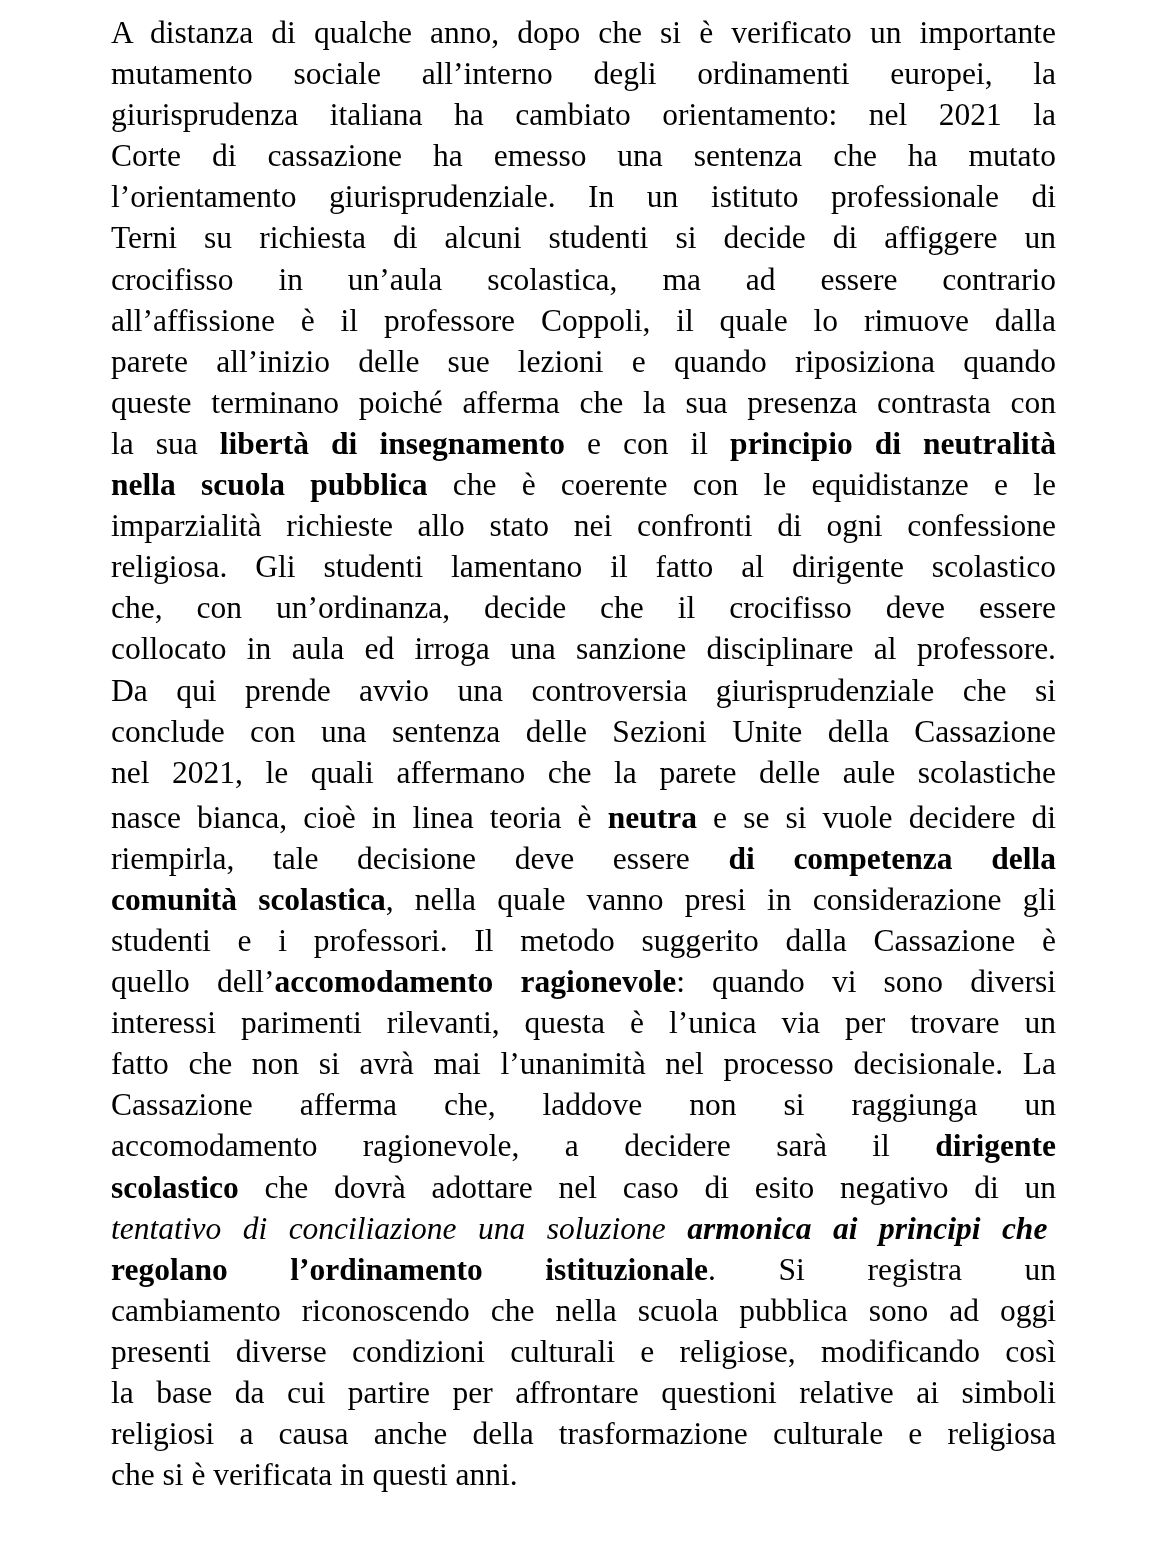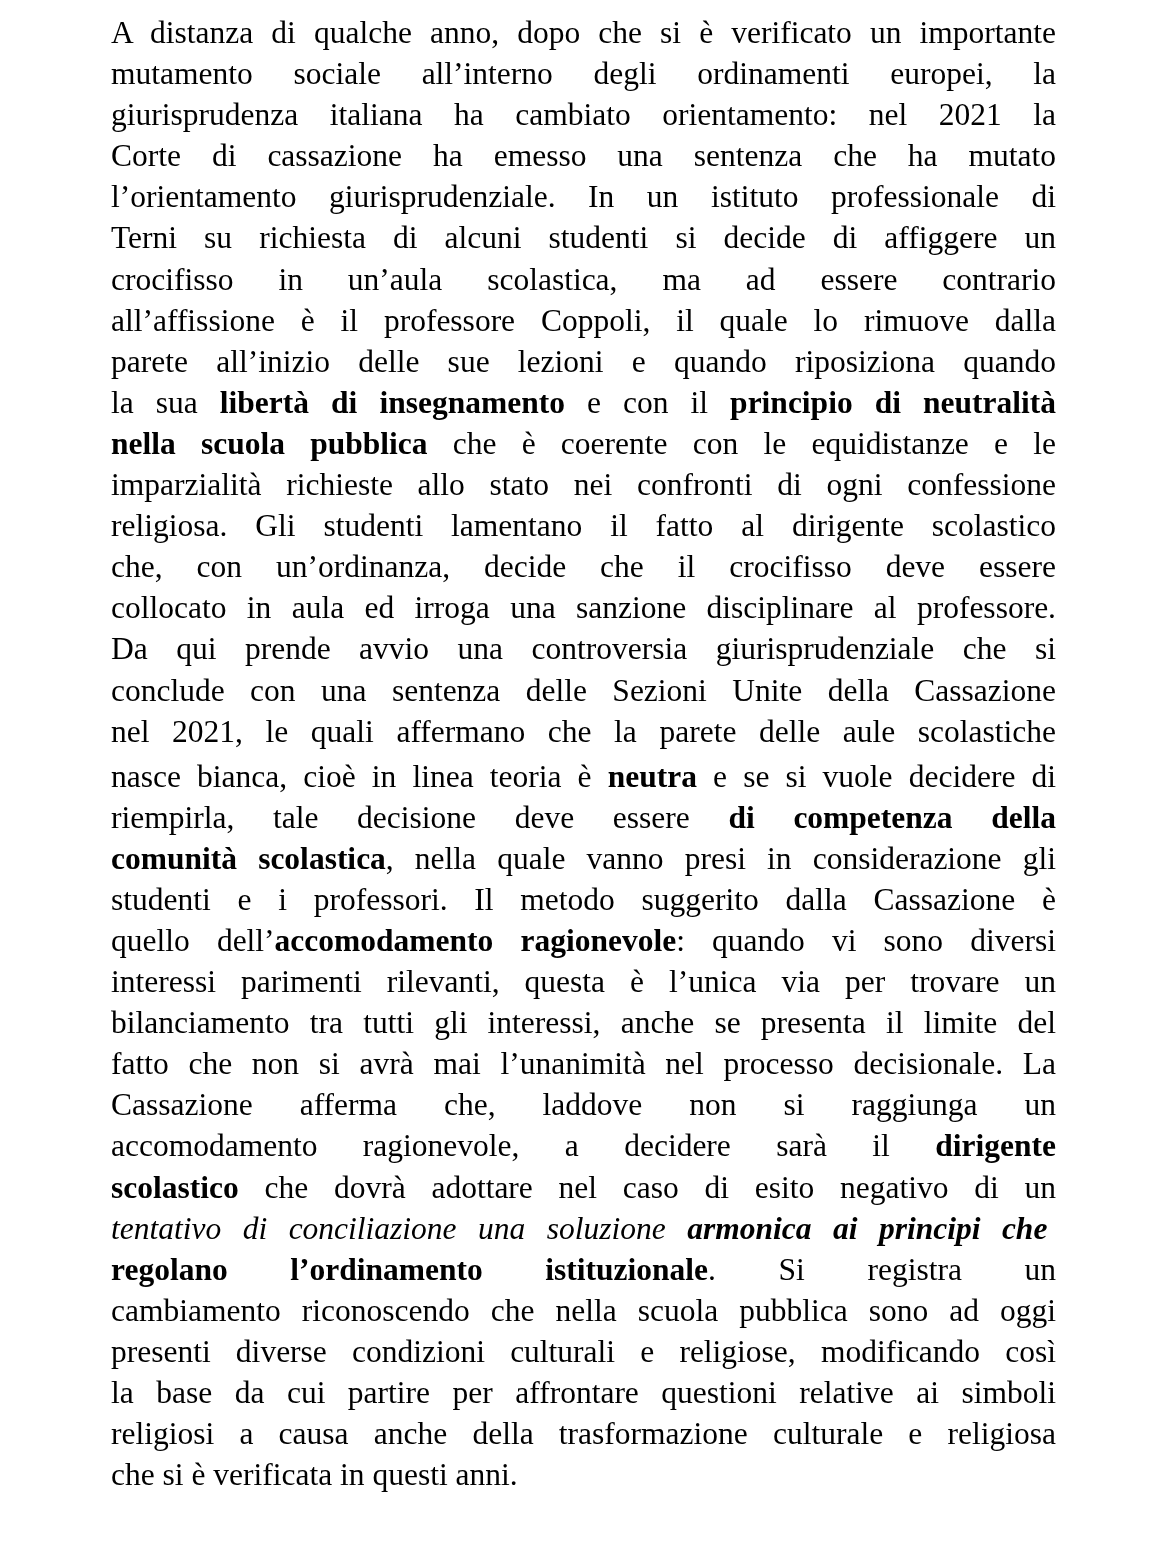--- a/index.html
+++ b/index.html
@@ -33,36 +33,36 @@
   <div id="paragraph">
       <span class="line" style="text-align: left; text-align-last: left; word-spacing: 10.2045px;"><span style="white-space: pre;"><span style="white-space: pre;">A distanza di qualche anno, dopo che si è verificato un importante</span></span></span>
       <span class="line" style="text-align: left; text-align-last: left; word-spacing: 32.8516px;"><span style="white-space: pre;"><span style="white-space: pre;">mutamento sociale all’interno degli ordinamenti europei, la</span></span></span>
       <span class="line" style="text-align: left; text-align-last: left; word-spacing: 23.6629px;"><span style="white-space: pre;"><span style="white-space: pre;">giurisprudenza italiana ha cambiato orientamento: nel 2021 la</span></span></span>
       <span class="line" style="text-align: left; text-align-last: left; word-spacing: 23.0729px;"><span style="white-space: pre;"><span style="white-space: pre;">Corte di cassazione ha emesso una sentenza che ha mutato</span></span></span>
       <span class="line" style="text-align: left; text-align-last: left; word-spacing: 24.6771px;"><span style="white-space: pre;"><span style="white-space: pre;">l’orientamento giurisprudenziale. In un istituto professionale di</span></span></span>
       <span class="line" style="text-align: left; text-align-last: left; word-spacing: 19.2px;"><span style="white-space: pre;"><span style="white-space: pre;">Terni su richiesta di alcuni studenti si decide di affiggere un</span></span></span>
       <span class="line" style="text-align: left; text-align-last: left; word-spacing: 37.0379px;"><span style="white-space: pre;"><span style="white-space: pre;">crocifisso in un’aula scolastica, ma ad essere contrario</span></span></span>
       <span class="line" style="text-align: left; text-align-last: left; word-spacing: 17.974px;"><span style="white-space: pre;"><span style="white-space: pre;">all’affissione è il professore Coppoli, il quale lo rimuove dalla</span></span></span>
       <span class="line" style="text-align: left; text-align-last: left; word-spacing: 20.377px;"><span style="white-space: pre;"><span style="white-space: pre;">parete all’inizio delle sue lezioni e quando riposiziona quando</span></span></span>
+      <span class="line" style="text-align: left; text-align-last: left; word-spacing: 11.8715px;"><span style="white-space: pre;"><span style="white-space: pre;">queste terminano poiché afferma che la sua presenza contrasta con</span></span></span>
       <span class="line" style="text-align: left; text-align-last: left; word-spacing: 14.175px;"><span style="white-space: pre;"><span style="white-space: pre;">la sua </span><span class="b" style="white-space: pre;">libertà di insegnamento</span><span style="white-space: pre;"> e con il </span><span class="b" style="white-space: pre;">principio di neutralità</span></span></span>
       <span class="line" style="text-align: left; text-align-last: left; word-spacing: 17.3438px;"><span style="white-space: pre;"><span class="b" style="white-space: pre;">nella scuola pubblica</span><span style="white-space: pre;"> che è coerente con le equidistanze e le</span></span></span>
       <span class="line" style="text-align: left; text-align-last: left; word-spacing: 16.873px;"><span style="white-space: pre;"><span style="white-space: pre; margin-top: 48px;">imparzialità richieste allo stato nei confronti di ogni confessione</span></span></span>
       <span class="line" style="text-align: left; text-align-last: left; word-spacing: 20.041px;"><span style="white-space: pre;"><span style="white-space: pre;">religiosa. Gli studenti lamentano il fatto al dirigente scolastico</span></span></span>
       <span class="line" style="text-align: left; text-align-last: left; word-spacing: 26.0742px;"><span style="white-space: pre;"><span style="white-space: pre;">che, con un’ordinanza, decide che il crocifisso deve essere</span></span></span>
       <span class="line" style="text-align: left; text-align-last: left; word-spacing: 12.4792px;"><span style="white-space: pre;"><span style="white-space: pre;">collocato in aula ed irroga una sanzione disciplinare al professore.</span></span></span>
       <span class="line" style="text-align: left; text-align-last: left; word-spacing: 20.5957px;"><span style="white-space: pre;"><span style="white-space: pre;">Da qui prende avvio una controversia giurisprudenziale che si</span></span></span>
       <span class="line" style="text-align: left; text-align-last: left; word-spacing: 17.5371px;"><span style="white-space: pre;"><span style="white-space: pre;">conclude con una sentenza delle Sezioni Unite della Cassazione</span></span></span>
       <span class="line" style="text-align: left; text-align-last: left; word-spacing: 14.7063px;"><span style="white-space: pre;"><span style="white-space: pre;">nel 2021, le quali affermano che la parete delle aule scolastiche</span></span></span>
       <span class="line tall" style="text-align: left; text-align-last: left; word-spacing: 8.23678px;"><span style="white-space: pre;"><span style="white-space: pre;">nasce bianca, cioè in linea teoria è </span><span class="b" style="white-space: pre;">neutra</span><span style="white-space: pre;"> e se si vuole decidere di</span></span></span>
       <span class="line" style="text-align: center; text-align-last: left; word-spacing: 30.7835px;"><span style="white-space: pre;"><span style="white-space: pre;">riempirla, tale decisione deve essere </span><span class="b" style="white-space: pre;">di competenza della</span></span></span>
       <span class="line" style="text-align: left; text-align-last: left; word-spacing: 13.2598px;"><span style="white-space: pre;"><span class="b" style="white-space: pre;">comunità scolastica</span><span style="white-space: pre;">, nella quale vanno presi in considerazione gli</span></span></span>
       <span class="line" style="text-align: left; text-align-last: left; word-spacing: 18.8819px;"><span style="white-space: pre;"><span style="white-space: pre;">studenti e i professori. Il metodo suggerito dalla Cassazione è</span></span></span>
       <span class="line" style="text-align: left; text-align-last: left; word-spacing: 19.2708px;"><span style="white-space: pre;"><span style="white-space: pre;">quello dell’</span><span class="b" style="white-space: pre;">accomodamento ragionevole</span><span style="white-space: pre;">: quando vi sono diversi</span></span></span>
       <span class="line" style="text-align: left; text-align-last: left; word-spacing: 17.1441px;"><span style="white-space: pre;"><span style="white-space: pre;">interessi parimenti rilevanti, questa è l’unica via per trovare un</span></span></span>
-      <span class="line" style="text-align: left; text-align-last: left; word-spacing: 12.3625px;"><span style="white-space: pre;"><span style="white-space: pre;">bilanciamento tra tutti gli interessi, anche se presenta il limite del</span></span></span>
       <span class="line" style="text-align: left; text-align-last: left; word-spacing: 11.8406px;"><span style="white-space: pre;"><span style="white-space: pre;">fatto che non si avrà mai l’unanimità nel processo decisionale. La</span></span></span>
       <span class="line" style="text-align: left; text-align-last: left; word-spacing: 39.1138px;"><span style="white-space: pre;"><span style="white-space: pre;">Cassazione afferma che, laddove non si raggiunga un</span></span></span>
       <span class="line" style="text-align: left; text-align-last: left; word-spacing: 37.5286px;"><span style="white-space: pre;"><span style="white-space: pre;">accomodamento ragionevole, a decidere sarà il </span><span class="b" style="white-space: pre;">dirigente</span></span></span>
       <span class="line" style="text-align: left; text-align-last: left; word-spacing: 17.8719px;"><span style="white-space: pre;"><span class="b" style="white-space: pre;">scolastico</span><span style="white-space: pre;"> che dovrà adottare nel caso di esito negativo di un</span></span></span>
       <span class="line" style="text-align: left; text-align-last: left; word-spacing: 13.584px;"><span style="white-space: pre; font-style: italic;"><span style="white-space: pre;">tentativo di conciliazione una soluzione </span><span class="b" style="white-space: pre;">armonica ai principi che</span></span></span>
       <span class="line" style="text-align: right; text-align-last: left; word-spacing: 54.7219px;"><span style="white-space: pre;"><span class="b" style="white-space: pre;">regolano l’ordinamento istituzionale</span><span style="white-space: pre;">. Si registra un</span></span></span>
       <span class="line" style="text-align: left; text-align-last: left; word-spacing: 13.1582px;"><span style="white-space: pre;"><span style="white-space: pre;">cambiamento riconoscendo che nella scuola pubblica sono ad oggi</span></span></span>
       <span class="line" style="text-align: left; text-align-last: left; word-spacing: 17.2857px;"><span style="white-space: pre;"><span style="white-space: pre;">presenti diverse condizioni culturali e religiose, modificando così</span></span></span>
       <span class="line" style="text-align: left; text-align-last: left; word-spacing: 14.6141px;"><span style="white-space: pre;"><span style="white-space: pre;">la base da cui partire per affrontare questioni relative ai simboli</span></span></span>
       <span class="line" style="text-align: left; text-align-last: left; word-spacing: 17.3281px;"><span style="white-space: pre;"><span style="white-space: pre;">religiosi a causa anche della trasformazione culturale e religiosa</span></span></span>

